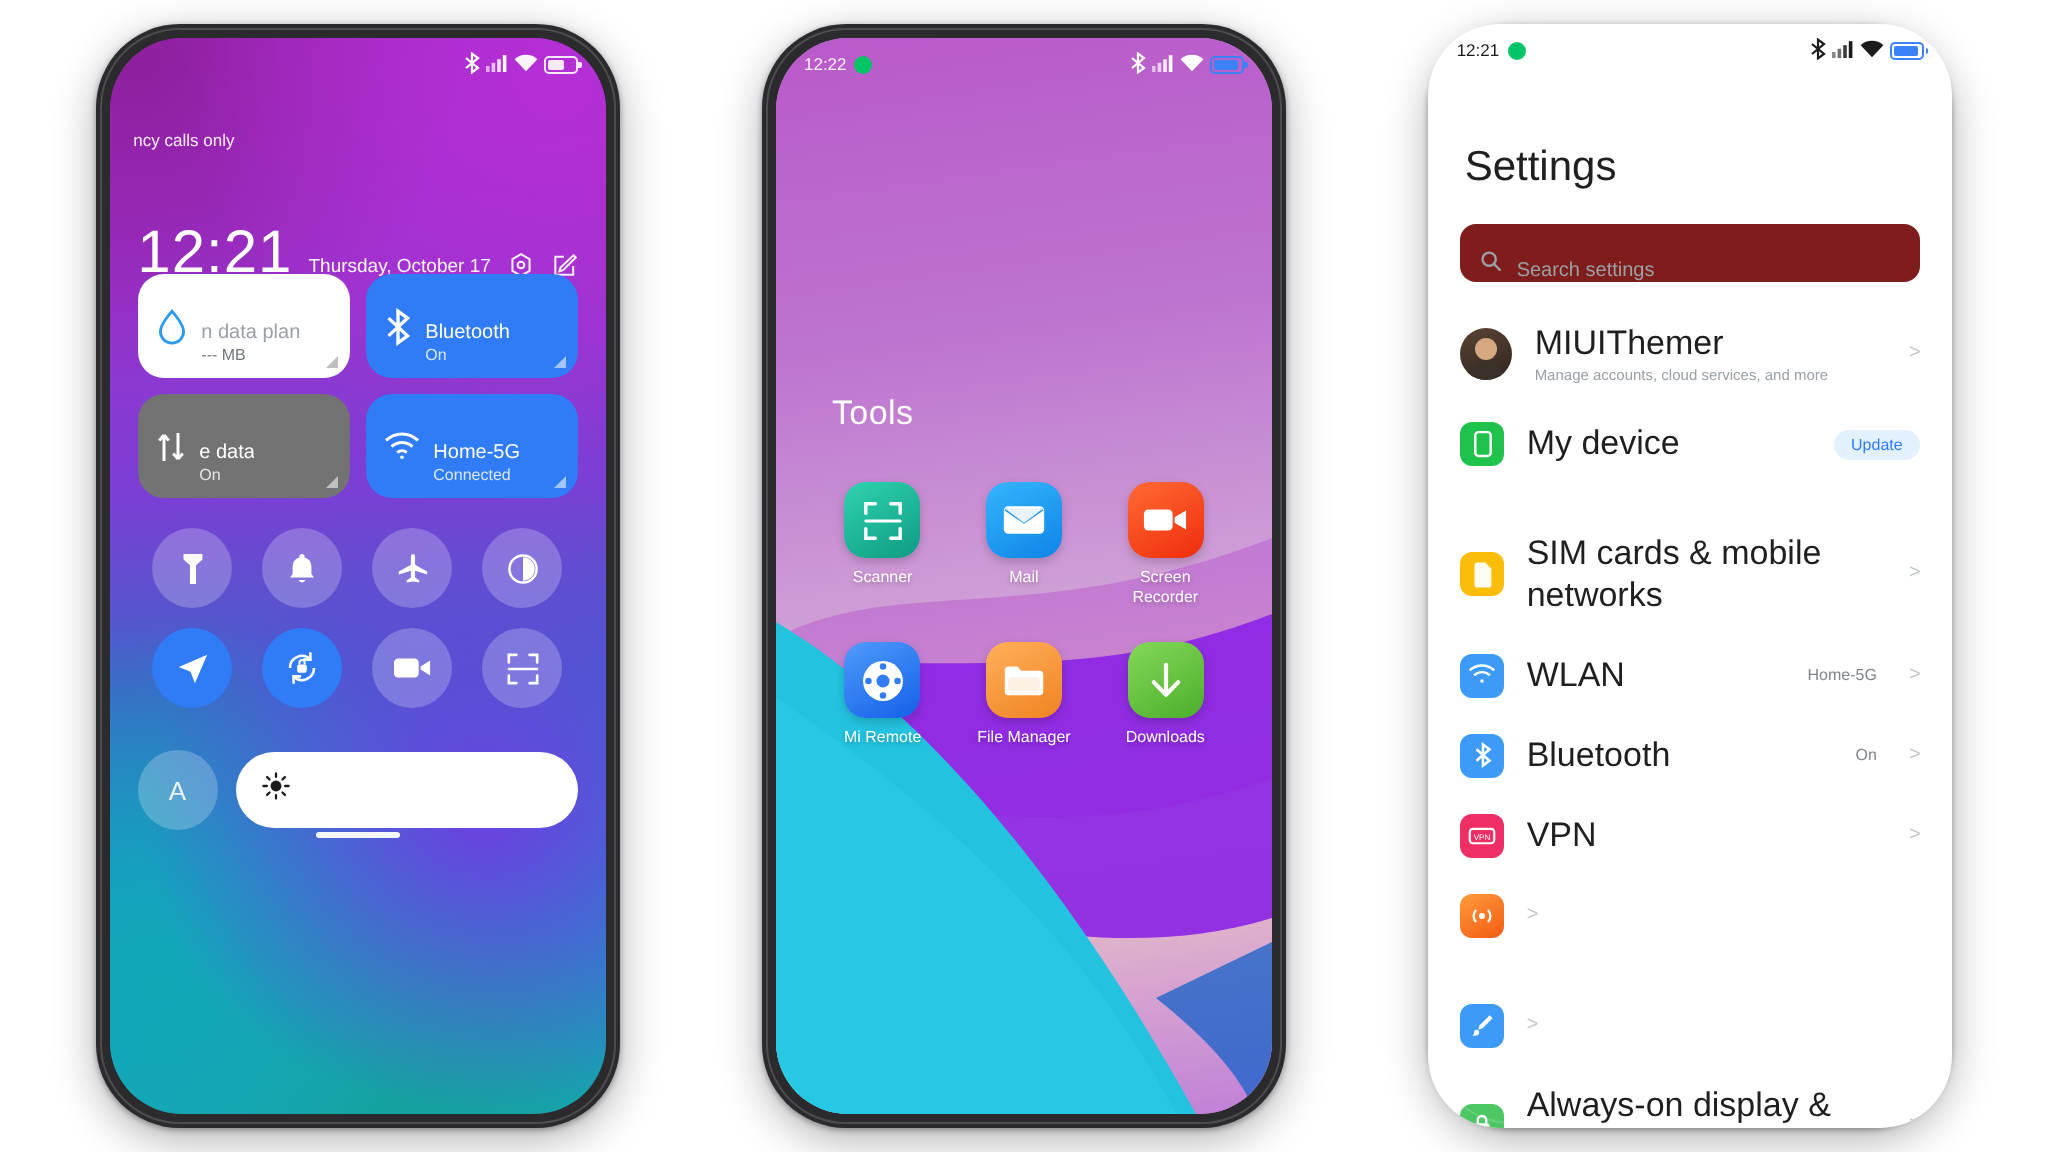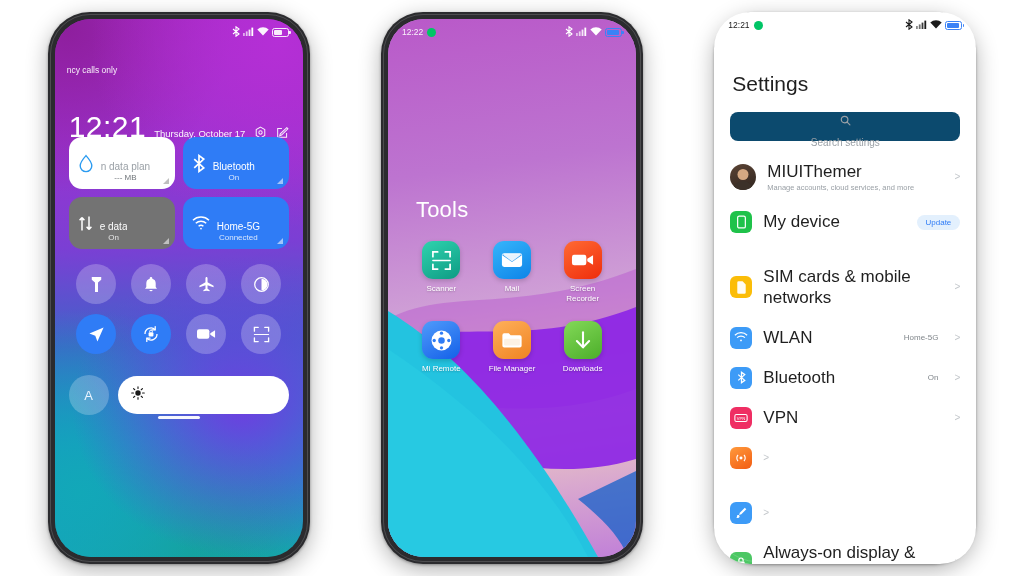--- a/index.html
+++ b/index.html
@@ -33,21 +33,21 @@
     border-radius: 40px;
     border: 1px solid rgba(255,255,255,.16);
     pointer-events: none;
   }
   .screen {
     position: relative;
     width: 100%; height: 100%;
     border-radius: 36px;
     overflow: hidden;
   }
-  .phone.p1 { margin-left: 12px; text-align: center; }
+  .phone.p1 { margin-left: 12px; }
   .phone.p3 { margin-right: 12px; }
 
   
   .statusbar {
     position: absolute; top: 0; left: 0; right: 0;
     height: 26px;
     display: flex; align-items: center; justify-content: space-between;
     padding: 0 14px;
     font-size: 8.5px;
     z-index: 30;
@@ -162,21 +162,21 @@
   
   .hs-bg { position: absolute; inset: 0; overflow: hidden; background: #c489dd; }
   .hs-bg .sky {
     position: absolute; inset: 0;
     background: linear-gradient(172deg, #b959c9 0%, #bd74d0 28%, #cf9fd6 52%, #e6c2c4 66%, #edcdbe 74%, #d9a8cf 86%, #c07fd8 100%);
   }
   .hs-bg svg { position: absolute; inset: 0; width: 100%; height: 100%; }
 
   .folder-title {
     position: absolute; top: 178px; left: 28px;
-    font-size: 22px; color: #fff; z-index: 12; letter-spacing: .2px;
+    font-size: 17px; color: #fff; z-index: 12; letter-spacing: .2px;
   }
   .appgrid {
     position: absolute; top: 222px; left: 18px; right: 18px;
     display: grid; grid-template-columns: repeat(3, 1fr); row-gap: 18px;
     justify-items: center; z-index: 12;
   }
   .app { display: flex; flex-direction: column; align-items: center; width: 60px; }
   .app-ico {
     width: 38px; height: 38px; border-radius: 11px;
     display: flex; align-items: center; justify-content: center;
@@ -188,22 +188,22 @@
   }
 
   
   .set-screen { position: absolute; inset: 0; background: #fff; }
   .set-title {
     position: absolute; top: 60px; left: 18px;
     font-size: 21px; color: #1f1f1f; font-weight: 400;
   }
   .searchbox {
     position: absolute; top: 100px; left: 16px; right: 16px;
-    height: 29px; border-radius: 8px; background: #0c4a6e;
-    display: flex; align-items: center; gap: 7px; padding: 0 10px; flex-direction: column;
+    height: 29px; border-radius: 8px; background: #7f1d1d;
+    display: flex; align-items: flex-end; gap: 7px; padding: 0 10px;
   }
   .search-ph { font-size: 10px; color: #9aa0a6; }
   .set-list {
     position: absolute; top: 140px; left: 0; right: 0; bottom: 0;
     overflow: hidden;
   }
   .row {
     display: flex; align-items: center; gap: 11px;
     padding: 9px 16px; min-height: 38px;
   }

